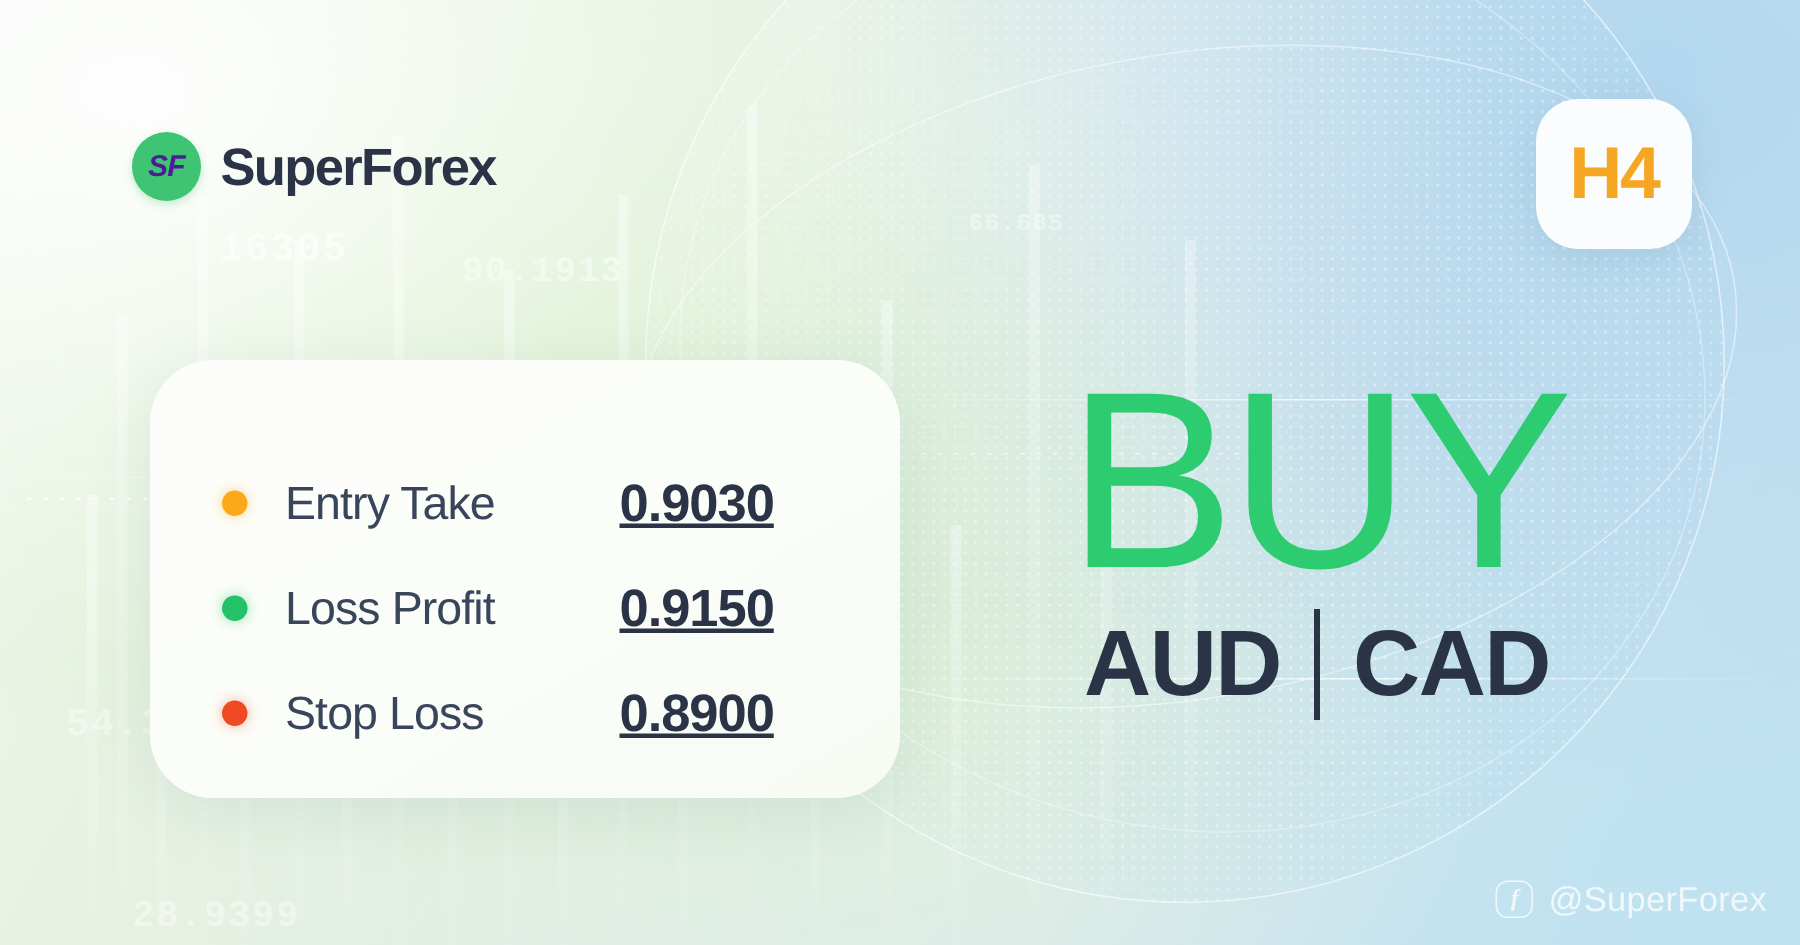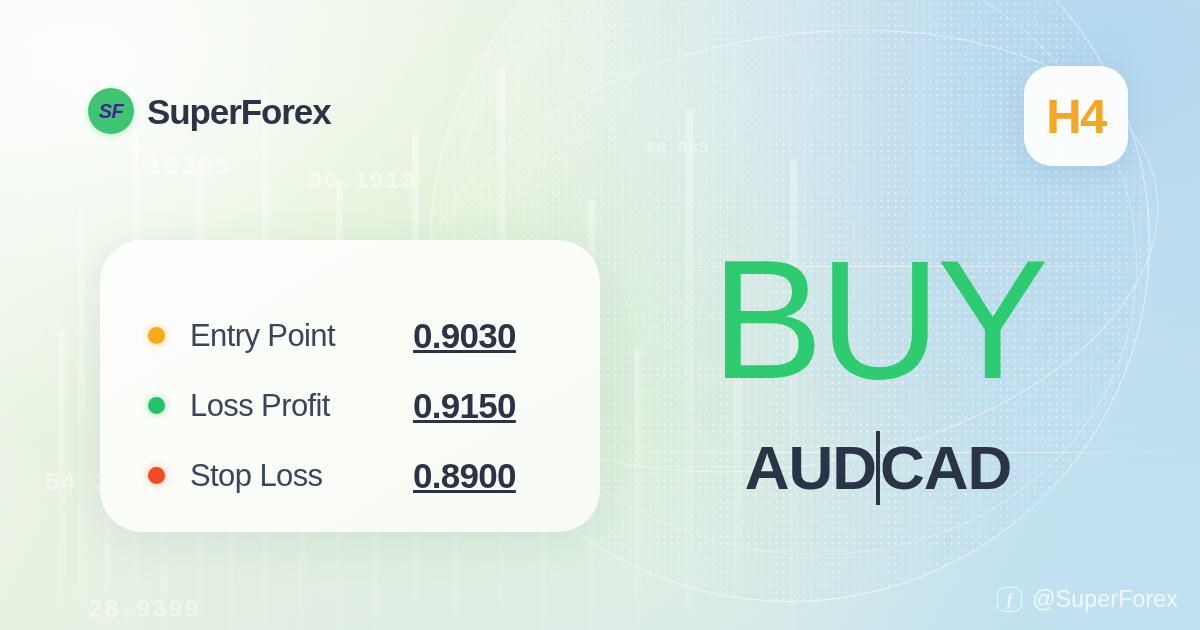--- a/index.html
+++ b/index.html
@@ -124,22 +124,22 @@
   }
 
   
   .signal { position:absolute; left:678px; top:252px; width:400px; }
   .signal-action {
     font-size:168px; font-weight:400; color:#2ecc71;
     line-height:0.82; letter-spacing:-4px;
     text-align:center;
   }
   .pair {
-    margin-top:41px;
-    display:flex; align-items:center; justify-content:center; 
+    margin-top:16px;
+    display:flex; align-items:center; justify-content:center; gap:22px;
   }
   .pair-part {
     font-size:62px; font-weight:700; color:#2a3446;
     letter-spacing:-1px; line-height:1;
   }
   .pair-sep { width:4px; height:74px; background:#2a3446; flex:none; }
 
   
   .watermark {
     position:absolute; right:22px; bottom:18px;
@@ -220,21 +220,21 @@
   </div>
 
   <div class="badge">
     <span>H4</span>
   </div>
 
   <div class="card">
 
     <div class="row">
       <div class="row-dot amber"></div>
-      <div class="row-label">Entry Point</div>
+      <div class="row-label">Entry Take</div>
       <div class="row-value">0.9030</div>
     </div>
 
     <div class="row">
       <div class="row-dot green"></div>
       <div class="row-label">Loss Profit</div>
       <div class="row-value">0.9150</div>
     </div>
 
     <div class="row">

